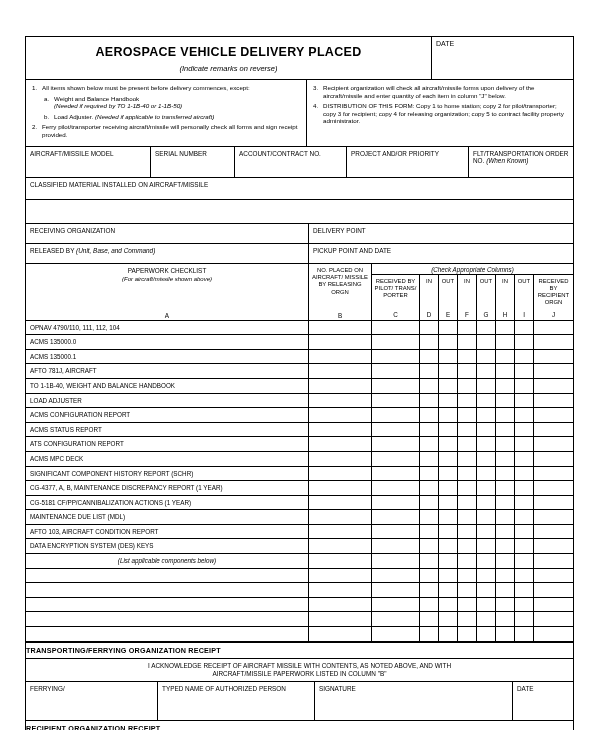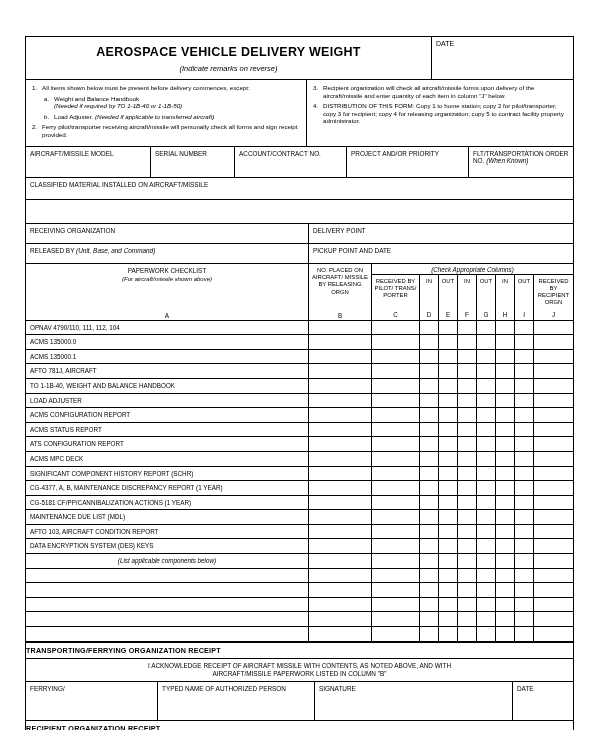--- a/index.html
+++ b/index.html
@@ -161,21 +161,21 @@
   .sigrow .s4{flex:1 1 auto;}
 </style>
 </head>
 <body>
 
 <div class="page">
   <div class="form">
 
     <div class="hdr">
       <div class="hdr-title">
-        <div class="title-main">AEROSPACE VEHICLE DELIVERY WEIGHT</div>
+        <div class="title-main">AEROSPACE VEHICLE DELIVERY PLACED</div>
         <div class="title-sub">(Indicate remarks on reverse)</div>
       </div>
       <div class="hdr-date">
         <span>DATE</span>
       </div>
     </div>
 
     <div class="instr">
       <div class="instr-col left">
         <div class="ln">

